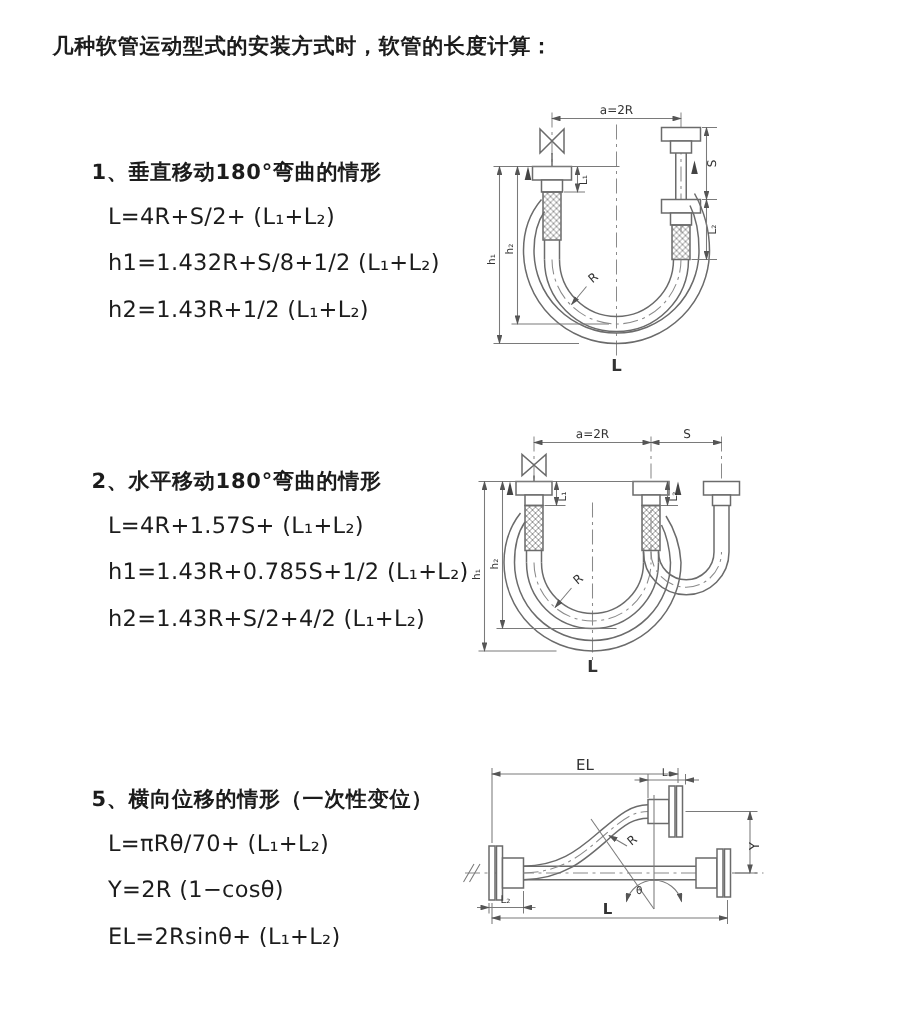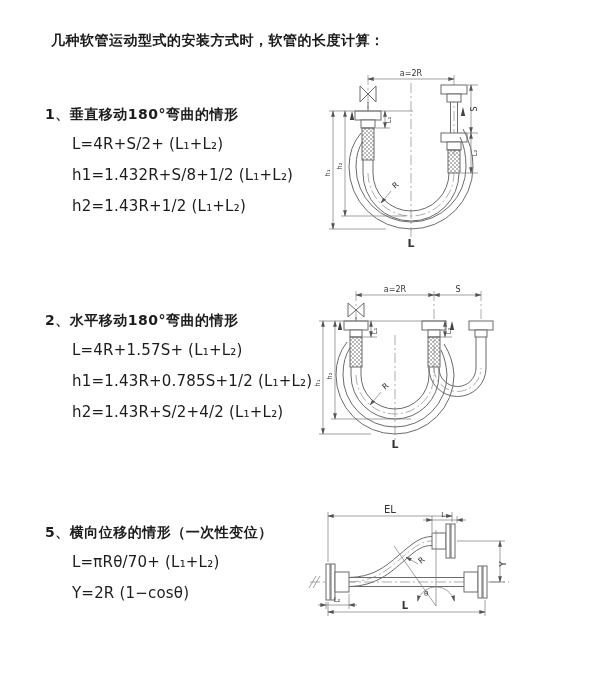--- a/index.html
+++ b/index.html
@@ -1,21 +1,21 @@
 <!DOCTYPE html>
 <html><head>
 <meta charset="utf-8">
 <style>
   html,body{margin:0;padding:0;}
   body{width:600px;height:675px;background:#fff;}
   .page{position:relative;width:600px;height:675px;background:#ffffff;overflow:hidden;
         font-family:"DejaVu Sans","Liberation Sans",sans-serif;color:#1c1c1c;}
-  .title{position:absolute;left:35px;top:32px;font-size:14px;font-weight:bold;letter-spacing:.5px;margin-left:16px;}
+  .title{position:absolute;left:35px;top:22px;font-size:14px;font-weight:bold;letter-spacing:.5px;}
   .sec{position:absolute;left:45px;}
-  .sec .h{font-size:14px;font-weight:bold;margin:0 0 11px 0;letter-spacing:.5px;}
+  .sec .h{font-size:14px;font-weight:bold;margin:0 0 11px 16px;letter-spacing:.5px;}
   .sec .f{font-size:15px;margin:0 0 13px 27px;letter-spacing:.2px;white-space:pre;}
   #sec1{top:106px;} #sec2{top:312px;} #sec3{top:524px;}
   svg{position:absolute;}
   #d1{left:311px;top:63px;} #d2{left:311px;top:280px;} #d3{left:304px;top:502px;}
   svg .ln{stroke:#6b6b6b;stroke-width:1;fill:none;}
   svg .thin{stroke:#7a7a7a;stroke-width:.7;fill:none;}
   svg .cl{stroke:#8a8a8a;stroke-width:.7;fill:none;stroke-dasharray:10 3 2 3;}
   svg .fit{stroke:#6b6b6b;stroke-width:1;fill:#ffffff;}
   svg text{font-family:"DejaVu Sans",sans-serif;fill:#333;}
   svg .dimtxt{font-size:8px;} svg .dimtxt7{font-size:7px;} svg .biglbl{font-size:11px;font-weight:bold;}
@@ -38,20 +38,21 @@
     <p class="h">2、水平移动180°弯曲的情形</p>
     <p class="f">L=4R+1.57S+ (L₁+L₂)</p>
     <p class="f">h1=1.43R+0.785S+1/2 (L₁+L₂)</p>
     <p class="f">h2=1.43R+S/2+4/2 (L₁+L₂)</p>
   </div>
 
   <div class="sec" id="sec3">
     <p class="h">5、横向位移的情形（一次性变位）</p>
     <p class="f">L=πRθ/70+ (L₁+L₂)</p>
     <p class="f">Y=2R (1−cosθ)</p>
+    <p class="f">EL=2Rsinθ+ (L₁+L₂)</p>
   </div>
 
   <svg id="d1" width="272" height="196" viewBox="0 0 272 196">
     <defs>
       <pattern id="hb1" width="4" height="4" patternUnits="userSpaceOnUse">
         <path d="M0,0 L4,4 M4,0 L0,4" stroke="#8a8a8a" stroke-width=".6"></path>
       </pattern>
       <marker id="ar1" viewBox="0 0 10 6" refX="9" refY="3" markerWidth="9" markerHeight="5.4" orient="auto-start-reverse">
         <path d="M0,0 L10,3 L0,6 Z" fill="#555"></path>
       </marker>

